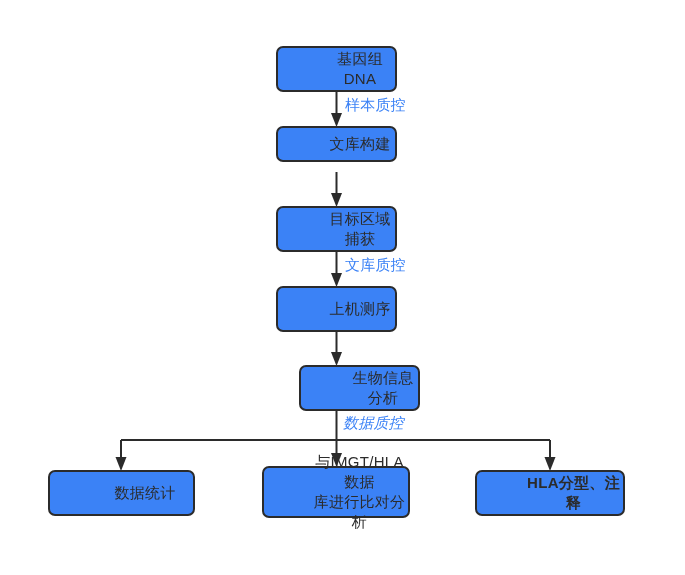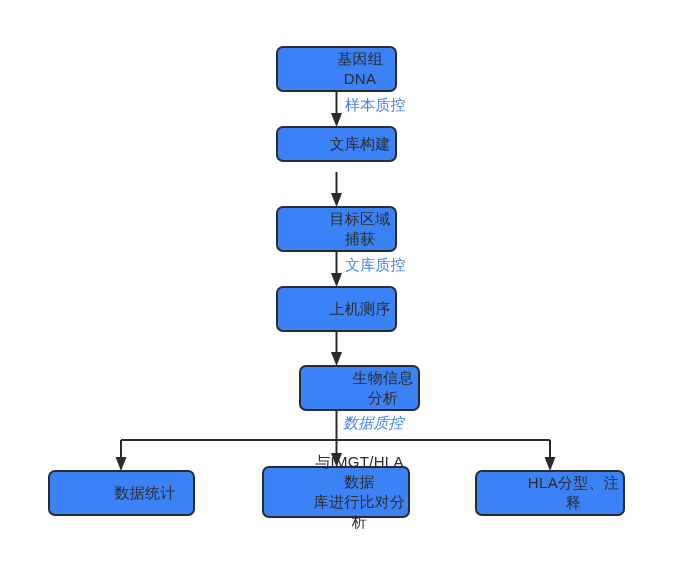--- a/index.html
+++ b/index.html
@@ -129,21 +129,21 @@
 
   <div class="node" style="left:48px; top:470px; width:147px; height:46px;text-align:center;">
     <span>数据统计</span>
   </div>
 
   <div class="node" style="left:262px; top:466px; width:148px; height:52px;">
     <span>与IMGT/HLA 数据
 库进行比对分析</span>
   </div>
 
-  <div class="node" style="left:475px; top:470px; width:150px; height:46px;">
+  <div class="node" style="left:475px; top:470px; width:150px; height:46px;font-weight:bold;">
     <span>HLA分型、注释</span>
   </div>
 
   <div class="edge-label" style="left:345px; top:97px;">
     <span>样本质控</span>
   </div>
 
   <div class="edge-label" style="left:345px; top:257px;">
     <span>文库质控</span>
   </div>

